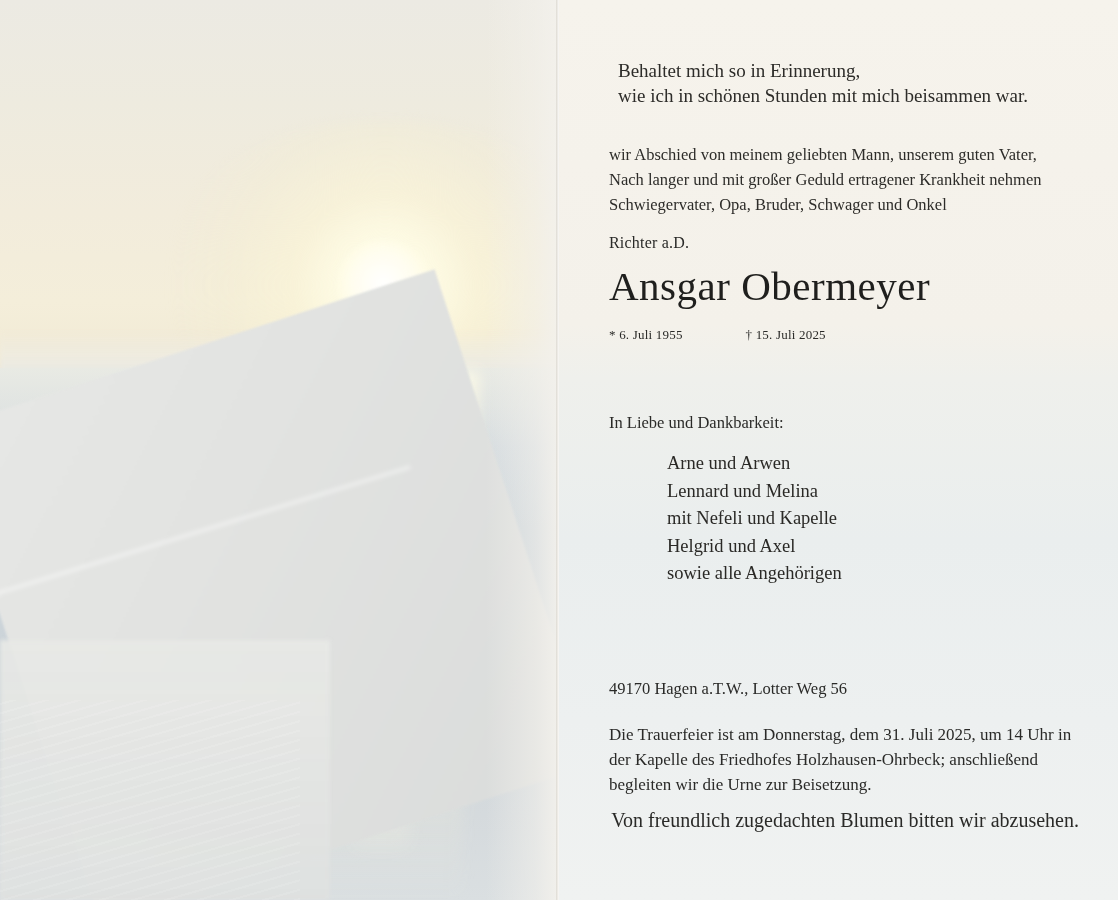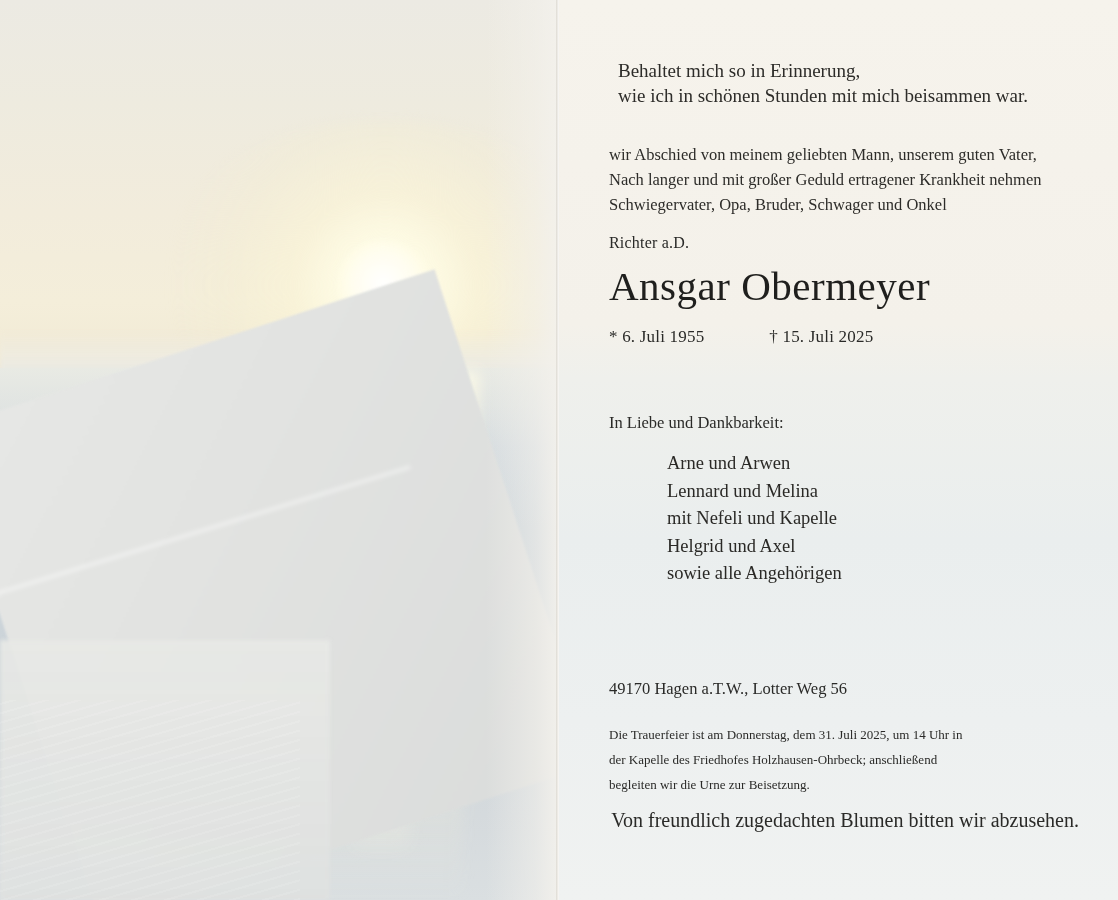--- a/index.html
+++ b/index.html
@@ -209,21 +209,21 @@
   }
   .name {
     font-size: 41px;
     line-height: 54px;
     letter-spacing: .5px;
     margin-top: 5px;
     color: #1f1f1d;
   }
   .dates {
     margin-top: 14px;
-    font-size: 17px;
+    font-size: 13px;
     letter-spacing: .2px;
   }
   .dates .gap { display: inline-block; width: 56px; }
 
   .thanks-label {
     position: absolute;
     top: 410px;
     left: 0;
     font-size: 16.5px;
     line-height: 25px;
@@ -242,21 +242,21 @@
     top: 676px;
     left: 0;
     font-size: 16.5px;
     line-height: 25px;
   }
   .ceremony {
     position: absolute;
     top: 722px;
     left: 0;
     width: 470px;
-    font-size: 13px;
+    font-size: 17px;
     line-height: 25px;
   }
   .flowers {
     position: absolute;
     top: 808px;
     left: 0;
     width: 470px;
     font-size: 20px;
     line-height: 25px;
     text-align: right;

